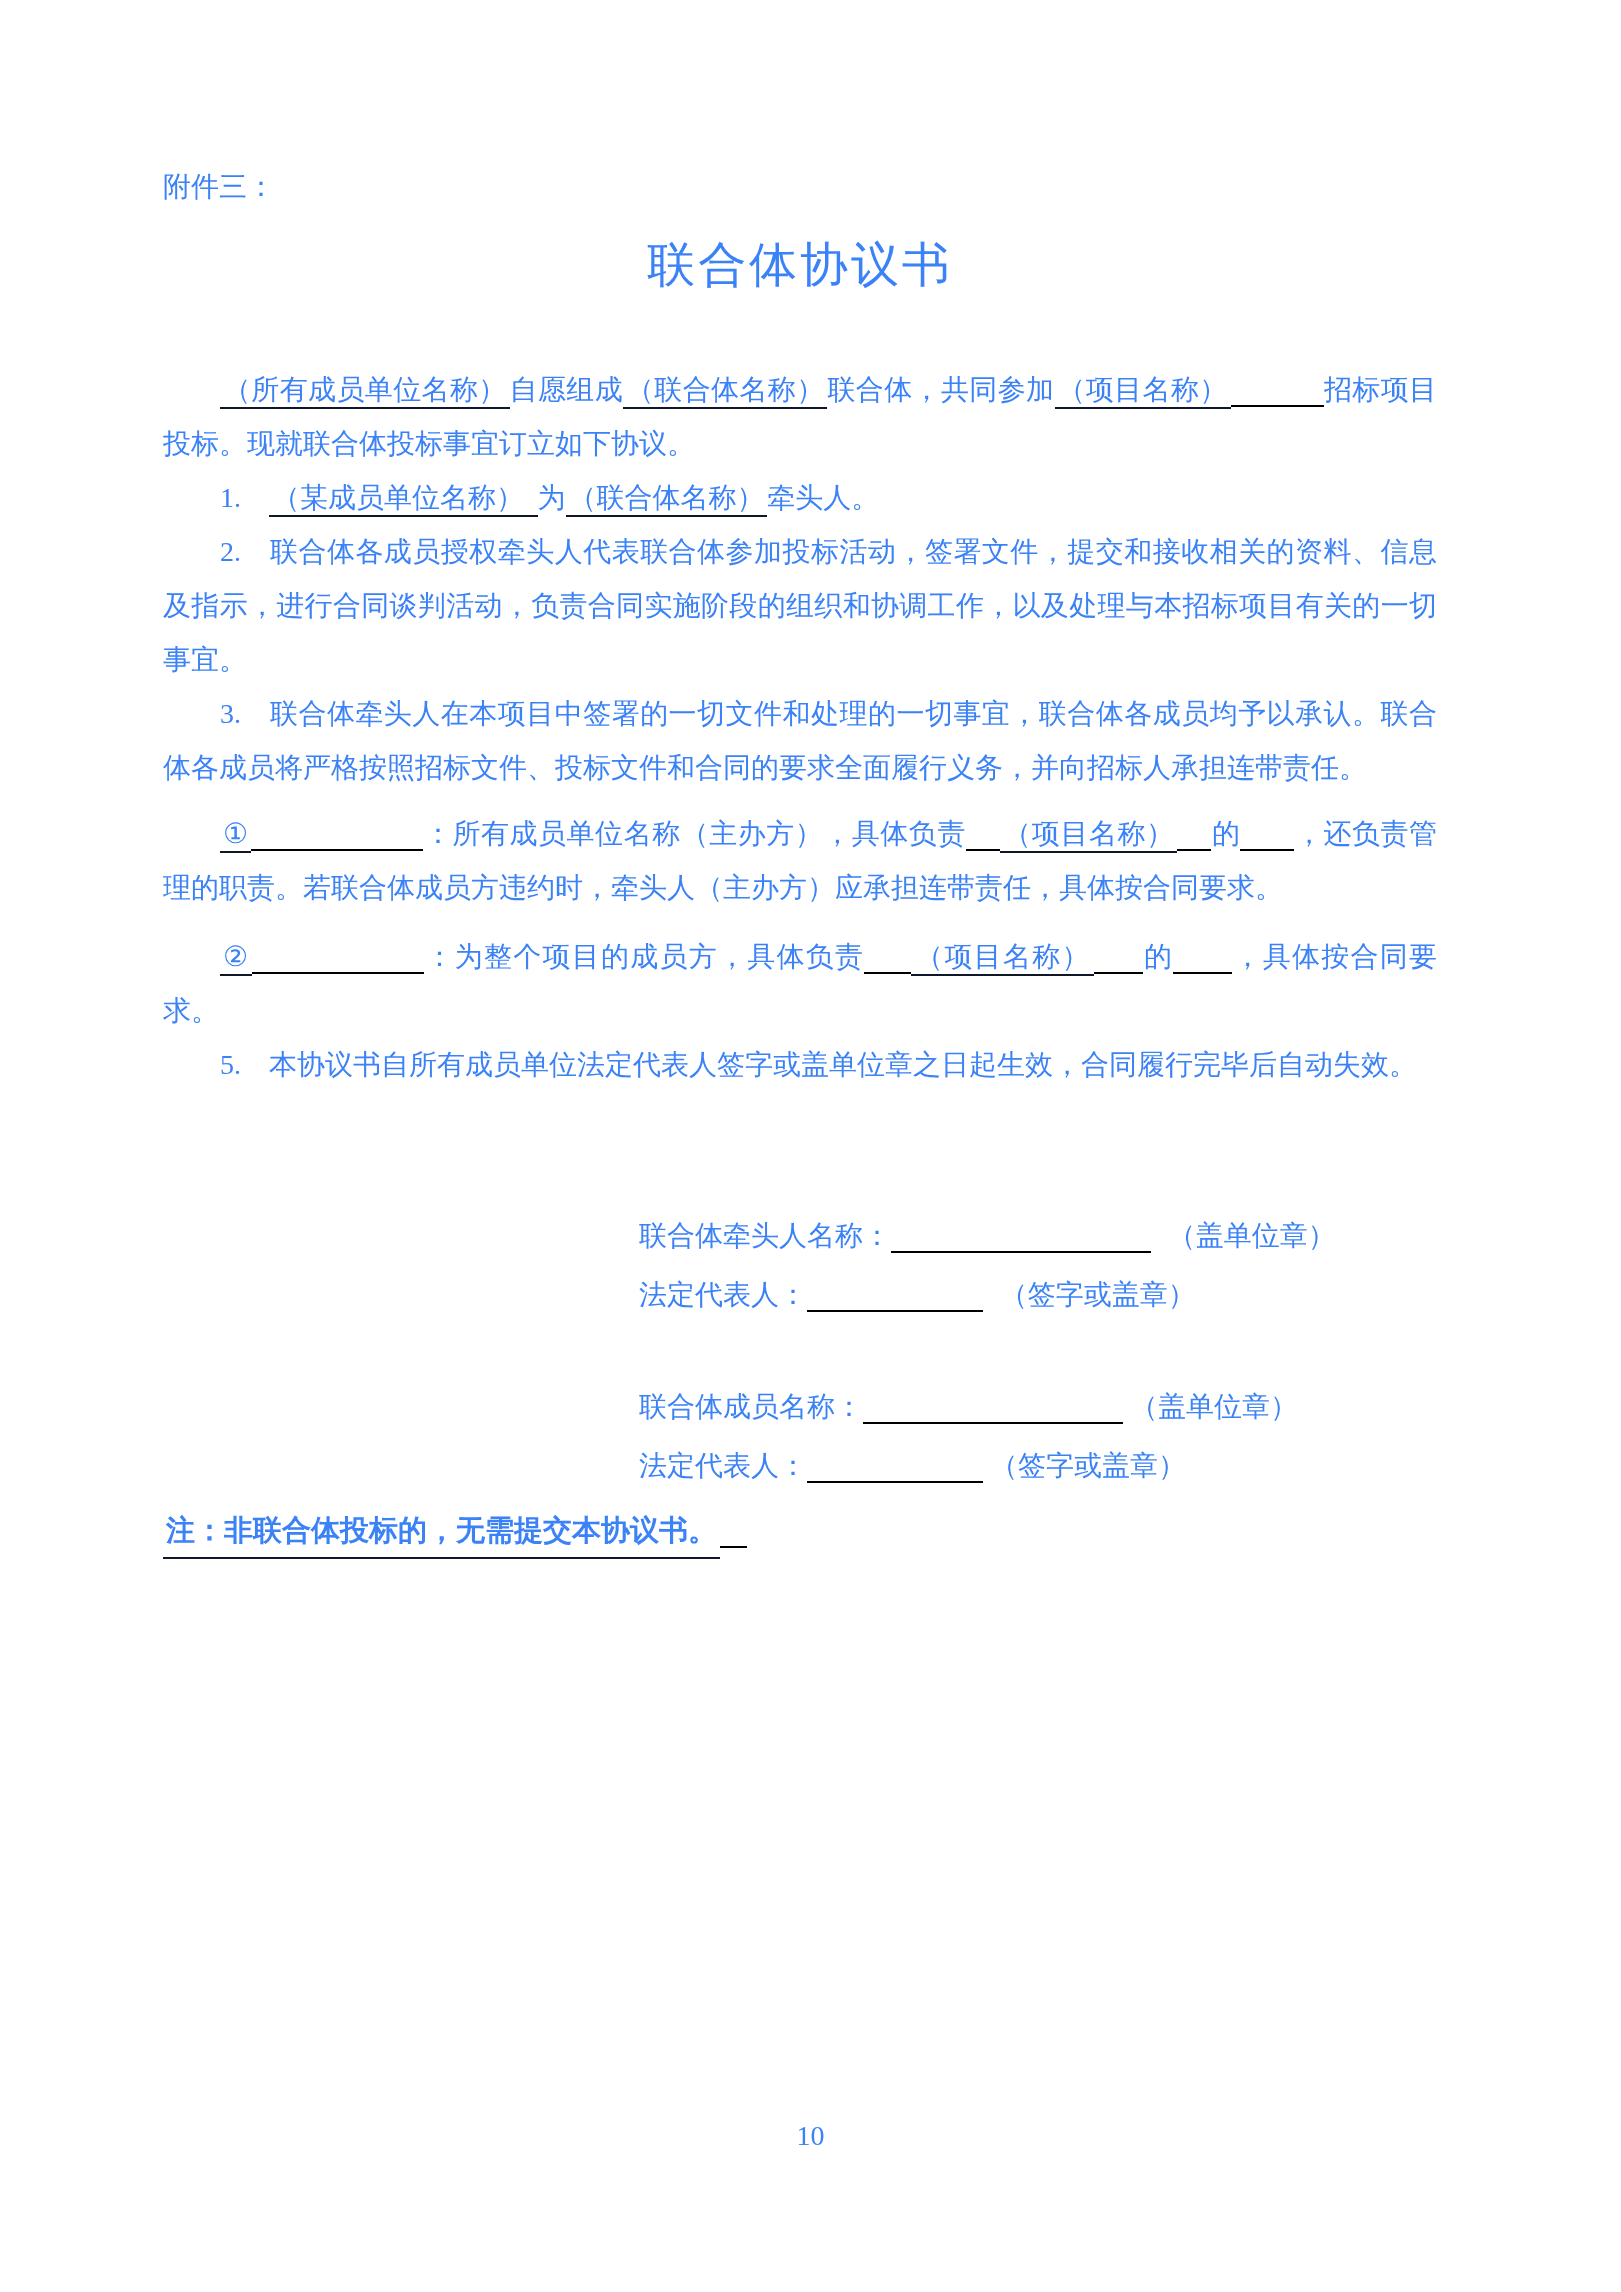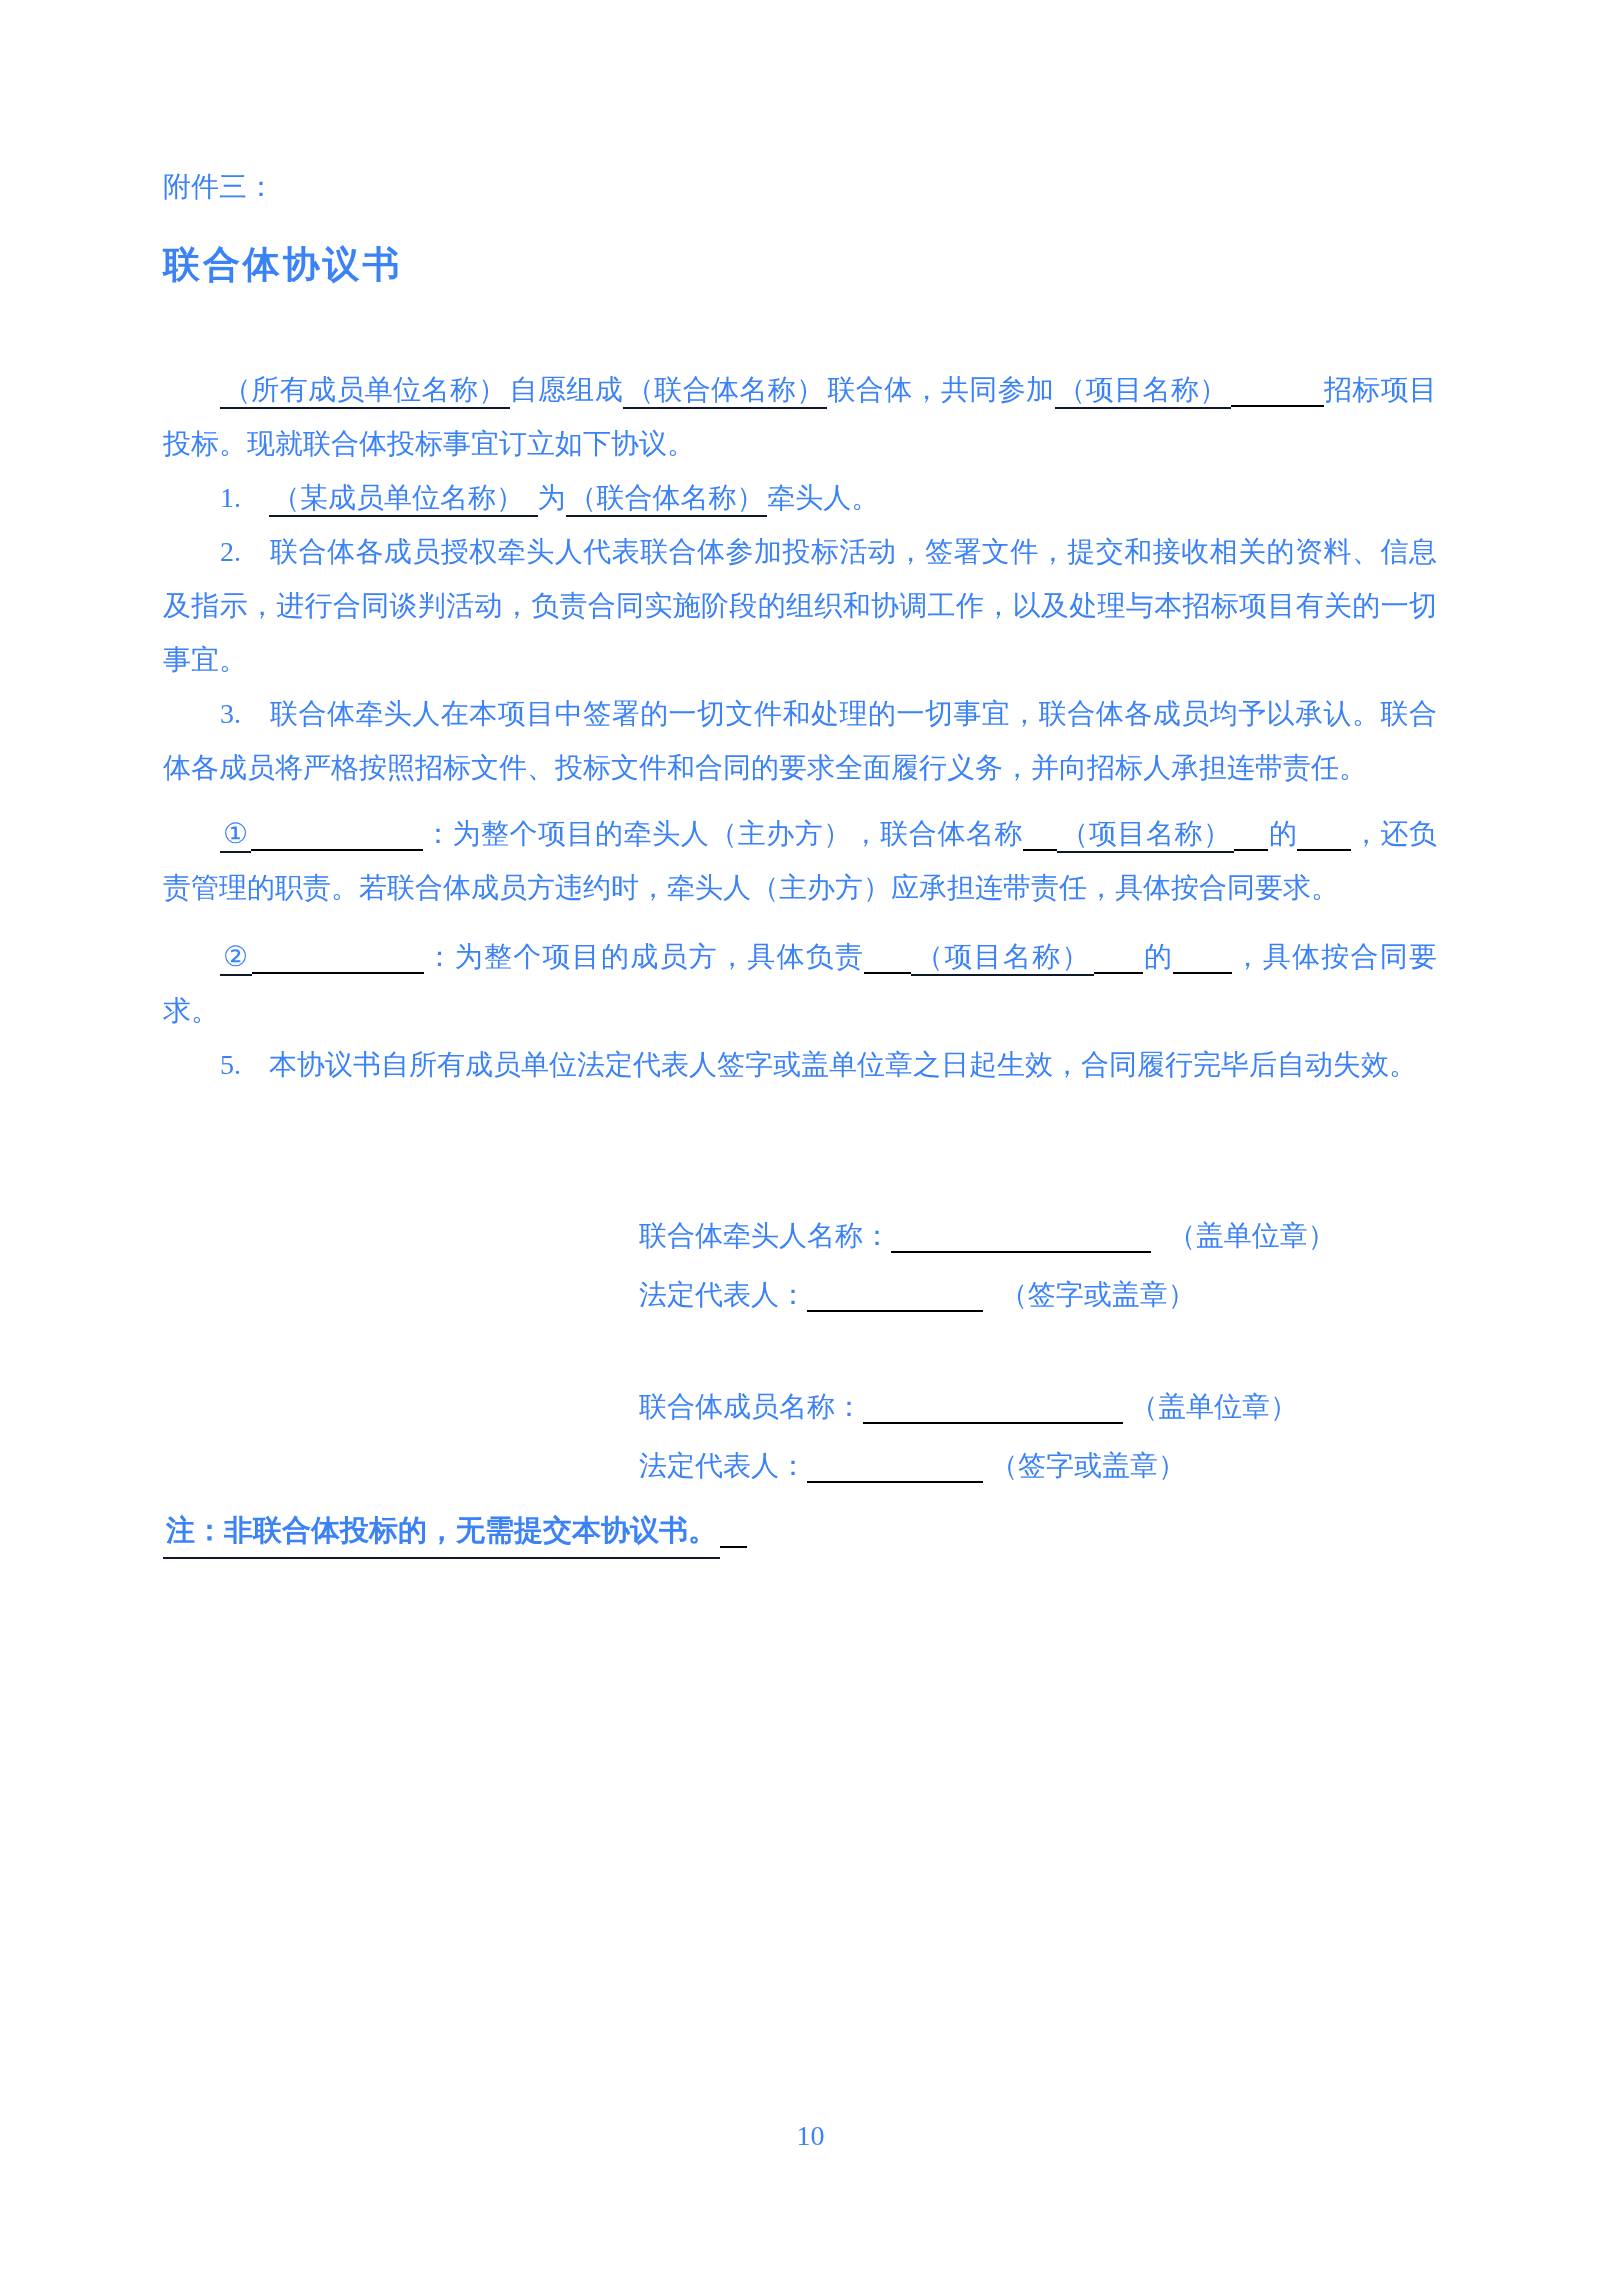--- a/index.html
+++ b/index.html
@@ -17,22 +17,23 @@
     position:absolute;
     left:163px; top:0;
     width:1274px;
   }
   .attach {
     margin-top:169px;
     font-size:28px; line-height:35px;
   }
   .doc-title {
     margin-top:35px;
-    font-size:37px; font-weight:bold;
+    font-size:48px; font-weight:normal;
     letter-spacing:2.9px;
+    text-align:center;
     line-height:51px;
   }
   p.body {
     font-size:28px;
     line-height:54px;
     text-align:justify;
     text-indent:57px;
   }
   .first-para { margin-top:73px; }
   .c1 { margin-top:11.8px; }
@@ -97,21 +98,21 @@
     <p class="body">
       <span>1.　</span><span class="u u-ext">（某成员单位名称）</span><span>为</span><span class="u">（联合体名称）</span><span>牵头人。</span>
     </p>
 
     <p class="body">2.　联合体各成员授权牵头人代表联合体参加投标活动，签署文件，提交和接收相关的资料、信息及指示，进行合同谈判活动，负责合同实施阶段的组织和协调工作，以及处理与本招标项目有关的一切事宜。</p>
 
     <p class="body">3.　联合体牵头人在本项目中签署的一切文件和处理的一切事宜，联合体各成员均予以承认。联合体各成员将严格按照招标文件、投标文件和合同的要求全面履行义务，并向招标人承担连带责任。</p>
 
 
     <p class="body c1">
-      <span class="u">①</span><span class="blank" style="width:172px"></span><span>：</span><span>为整个项目的牵头人（主办方），联合体名称</span><span class="blank" style="width:34px"></span><span class="u">（项目名称）</span><span class="blank" style="width:34px"></span><span>的</span><span class="blank" style="width:54px"></span><span>，还负责管理的职责。若联合体成员方违约时，牵头人（主办方）应承担连带责任，具体按合同要求。</span>
+      <span class="u">①</span><span class="blank" style="width:172px"></span><span>：</span><span>所有成员单位名称（主办方），具体负责</span><span class="blank" style="width:34px"></span><span class="u">（项目名称）</span><span class="blank" style="width:34px"></span><span>的</span><span class="blank" style="width:54px"></span><span>，还负责管理的职责。若联合体成员方违约时，牵头人（主办方）应承担连带责任，具体按合同要求。</span>
     </p>
 
     <p class="body c2">
       <span class="u">②</span><span class="blank" style="width:172px"></span><span>：</span><span>为整个项目的成员方，具体负责</span><span class="blank" style="width:47px"></span><span class="u">（项目名称）</span><span class="blank" style="width:49px"></span><span>的</span><span class="blank" style="width:59px"></span><span>，具体按合同要求。</span>
     </p>
 
     <p class="body">5.　本协议书自所有成员单位法定代表人签字或盖单位章之日起生效，合同履行完毕后自动失效。</p>
 
     <div class="sig-block sig-lead">
       <div>

